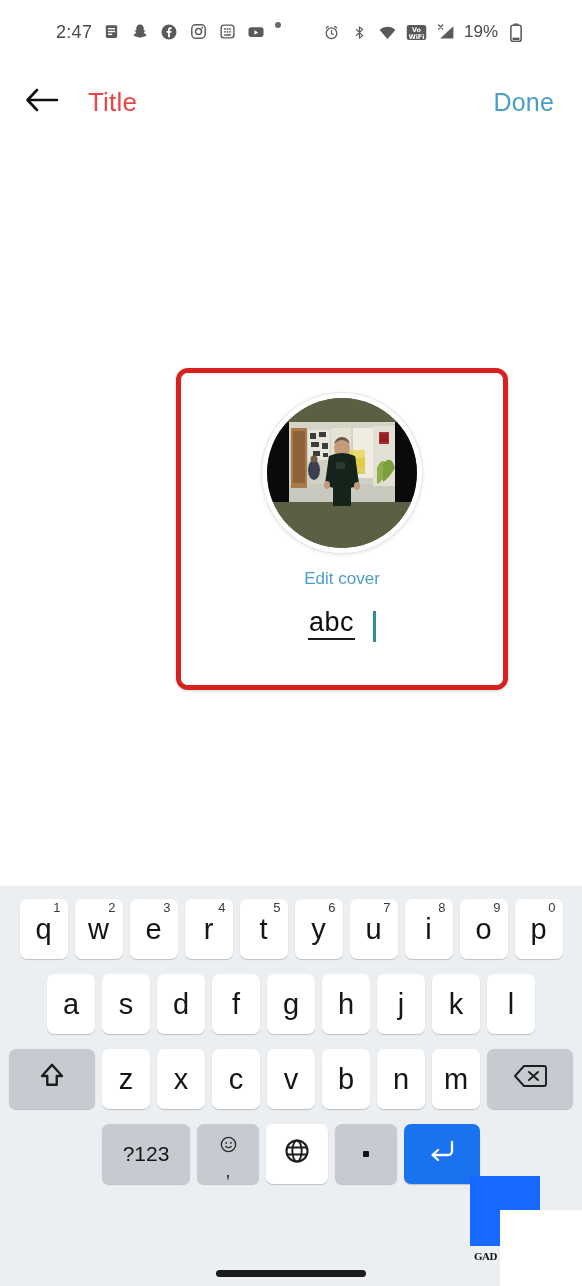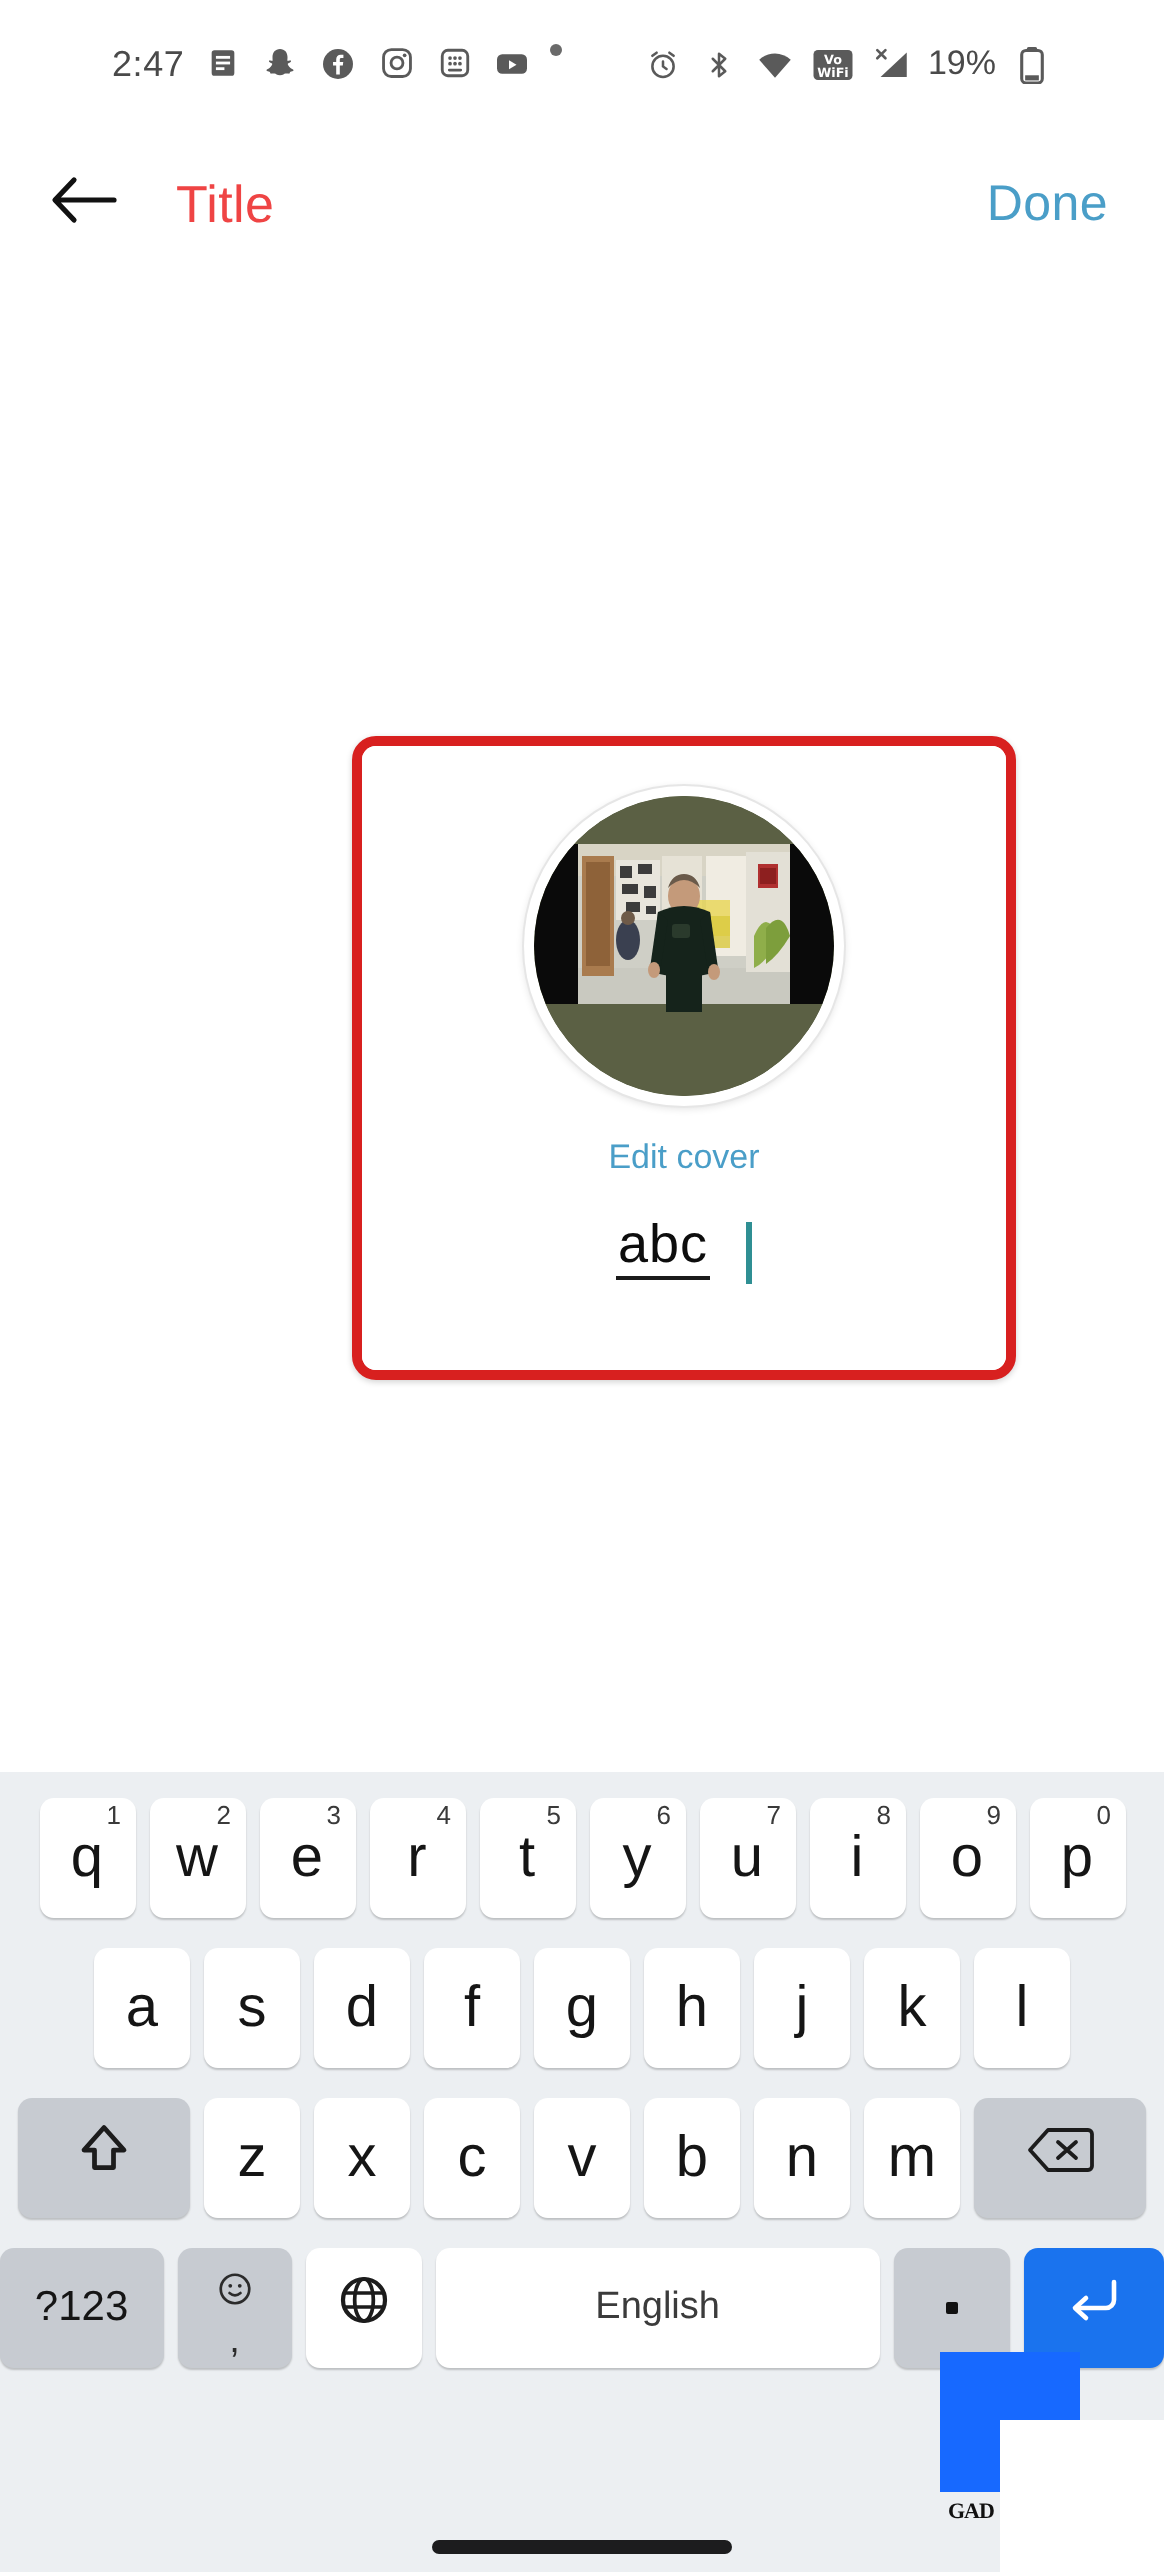--- a/index.html
+++ b/index.html
@@ -388,21 +388,20 @@
       </div>
       <div class="key globe">
         <span>
           <svg width="28" height="28" viewBox="0 0 24 24">
               <circle cx="12" cy="12" r="9" fill="none" stroke="#1c1c1c" stroke-width="1.8"></circle>
               <ellipse cx="12" cy="12" rx="4" ry="9" fill="none" stroke="#1c1c1c" stroke-width="1.6"></ellipse>
               <path d="M3.2 9h17.6M3.2 15h17.6" stroke="#1c1c1c" stroke-width="1.6"></path>
             </svg>
         </span>
       </div>
-      <div class="key space">English</div>
       <div class="key gray period">
         <span class="pd"></span>
       </div>
       <div class="key enter">
         <span>
           <svg width="28" height="26" viewBox="0 0 28 26">
               <path d="M24 4v9a4 4 0 01-4 4H5" fill="none" stroke="#fff" stroke-width="2.3" stroke-linecap="round" stroke-linejoin="round"></path>
               <path d="M10 12L4.5 17 10 22" fill="none" stroke="#fff" stroke-width="2.3" stroke-linecap="round" stroke-linejoin="round"></path>
             </svg>
         </span>

